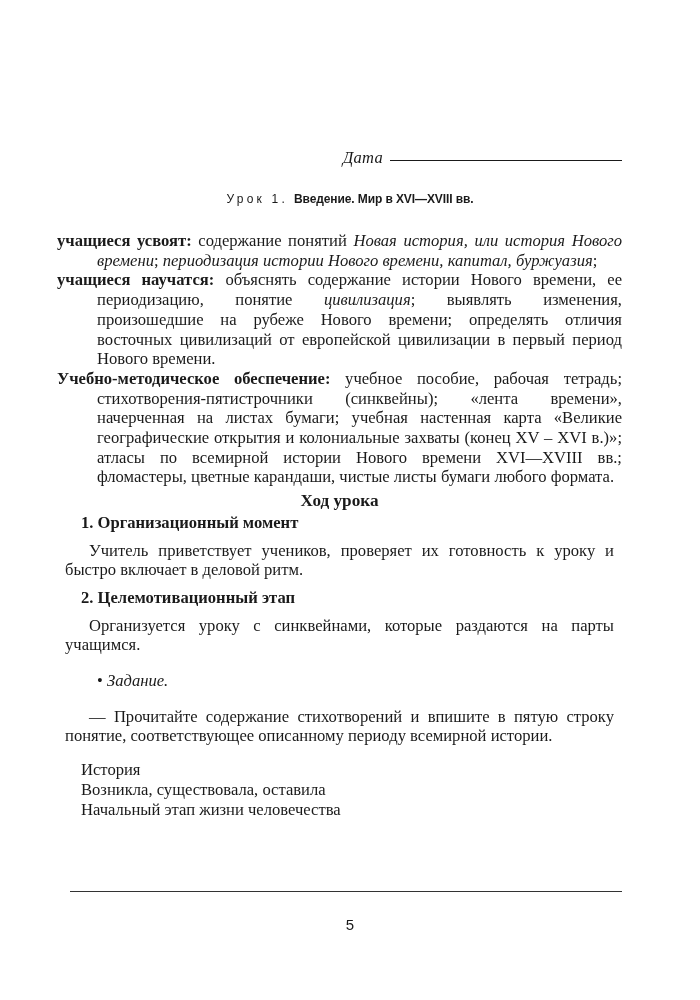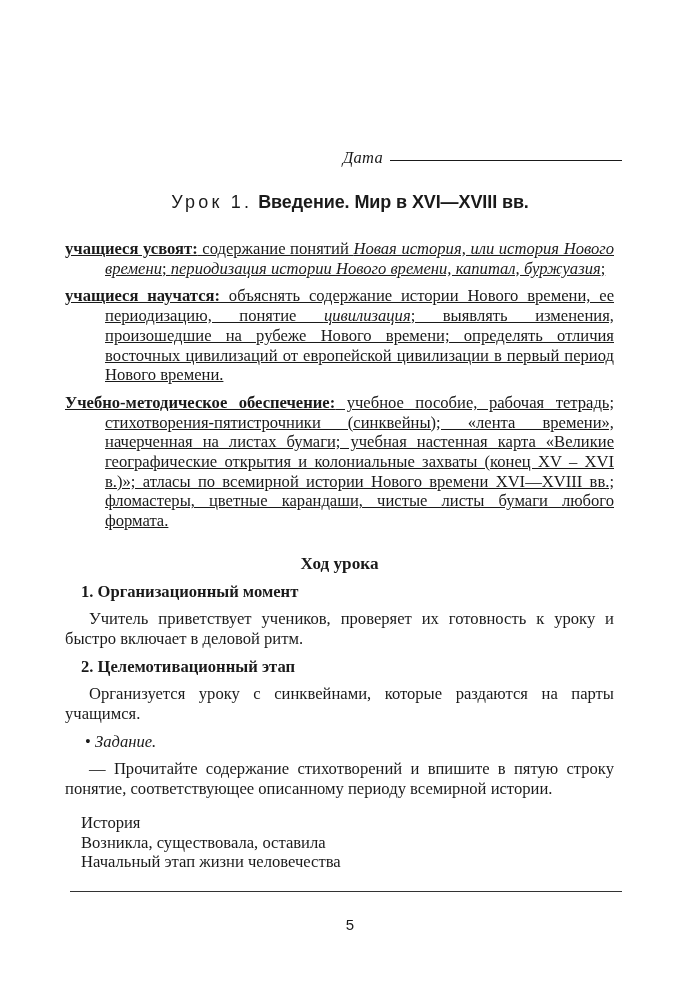--- a/index.html
+++ b/index.html
@@ -52,21 +52,21 @@
   }
 
   
   .lesson-title {
     position: absolute;
     left: 0;
     top: 192px;
     width: 700px;
     text-align: center;
     font-family: "Liberation Sans", "DejaVu Sans", sans-serif;
-    font-size: 18px;
+    font-size: 12px;
     white-space: nowrap;
   }
   .lesson-title .lesson-num {
     font-weight: 400;
     letter-spacing: 3.2px;
   }
   .lesson-title .lesson-name {
     font-weight: 700;
     letter-spacing: -0.1px;
     margin-left: 6px;
@@ -85,56 +85,55 @@
 
   .goals-head {
     font-weight: 700;
     text-align: left;
   }
 
   
   .goal {
     padding-left: 40px;
     text-indent: -40px;
+    margin: 0;
+    text-align: justify;
+  }
+  .goal .lead {
+    font-weight: 700;
+  }
+  .goal em, .it {
+    font-style: italic;
+  }
+
+  .section-title {
+    text-align: center;
+    font-weight: 700;
+    font-size: 17.2px;
+    margin-top: 4px;
+    margin-bottom: 1px;
+  }
+
+  .step-head {
+    font-weight: 700;
+    text-indent: 24px;
+    text-align: left;
+    margin-top: 2px;
+  }
+
+  .para {
+    text-indent: 24px;
     margin: 8px;
     text-align: justify;
-    text-decoration: underline;
-  }
-  .goal .lead {
-    font-weight: 700;
-  }
-  .goal em, .it {
-    font-style: italic;
-  }
-
-  .section-title {
-    text-align: center;
-    font-weight: 700;
-    font-size: 17.2px;
-    margin-top: 23px;
-    margin-bottom: 1px;
-  }
-
-  .step-head {
-    font-weight: 700;
-    text-indent: 24px;
-    text-align: left;
-    margin-top: 8px;
-  }
-
-  .para {
-    text-indent: 24px;
-    margin: 8px;
-    text-align: justify;
   }
 
   .bullet-line {
     text-indent: 24px;
     text-align: left;
-    margin: 4px;
+    margin: 16px;
   }
 
   .poem {
     margin-top: 14px;
     text-align: left;
   }
   .poem .poem-line {
     text-indent: 24px;
     text-align: left;
     margin: 0;

